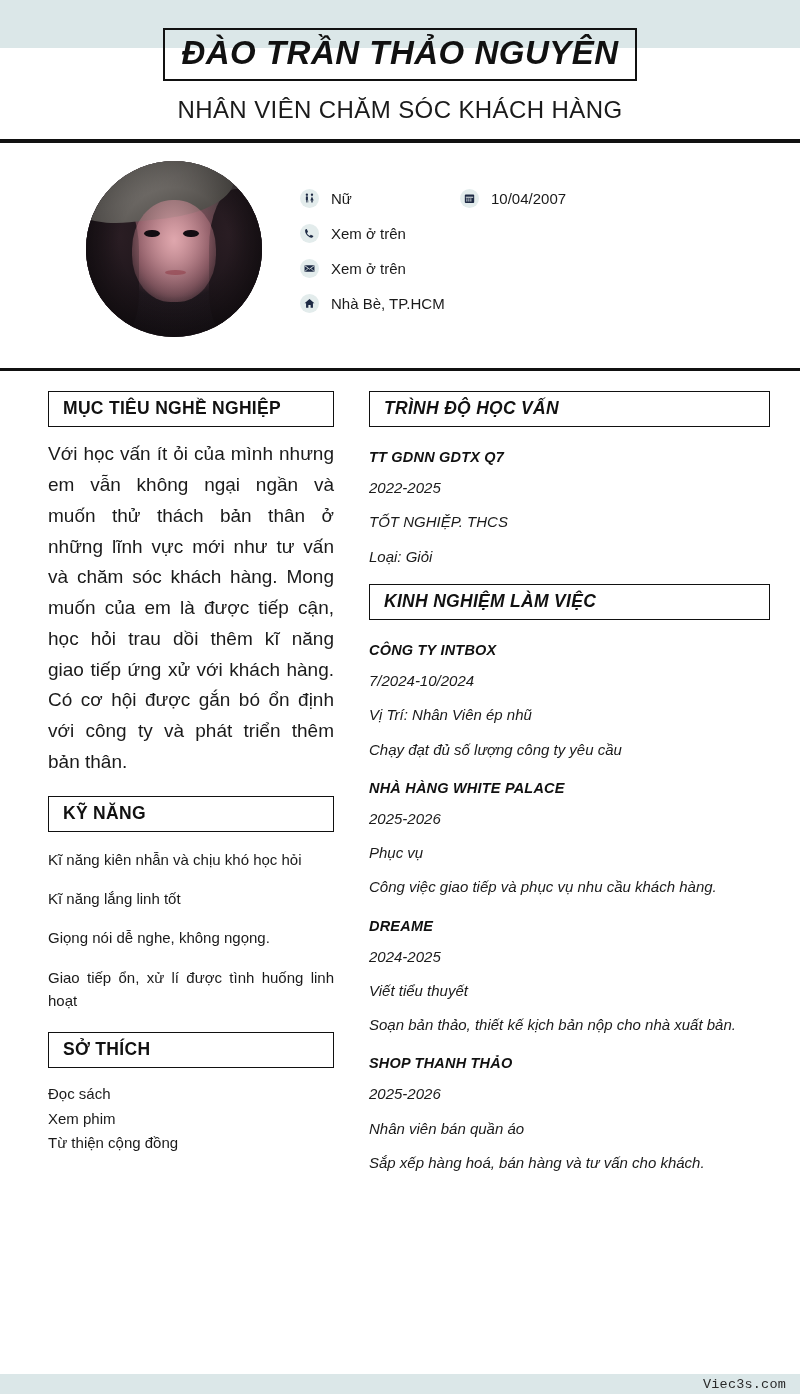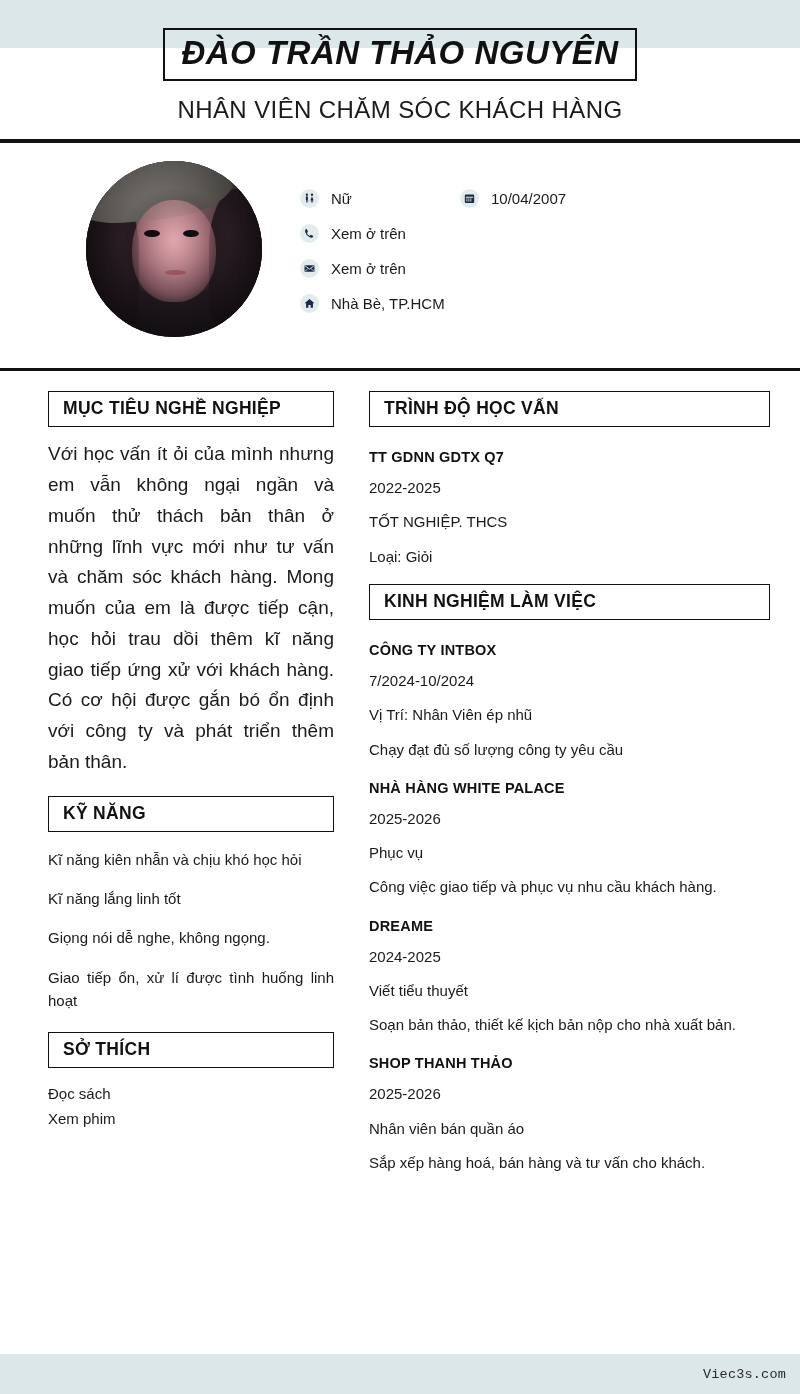--- a/index.html
+++ b/index.html
@@ -181,20 +181,21 @@
   .col-left {
     width: 360px;
     flex: 0 0 360px;
     padding-left: 48px;
     padding-right: 26px;
   }
   .col-right {
     flex: 1 1 auto;
     padding-left: 9px;
     padding-right: 30px;
+    font-style: italic;
   }
 
   .sec-head {
     border: 1.6px solid #111;
     padding: 7px 0 8px 14px;
     margin-bottom: 6px;
   }
   .sec-head .t {
     font-family: "Liberation Sans Narrow", "Liberation Sans", sans-serif;
     font-size: 17.5px;
@@ -247,21 +248,21 @@
   }
   .entry .line:last-child { margin-bottom: 0; }
 
   .gap-before-exp { height: 16px; }
 
   
   .footer {
     position: absolute;
     left: 0; bottom: 0;
     width: 800px;
-    height: 40px;
+    height: 20px;
     background: #dbe7e8;
     display: flex;
     align-items: center;
     justify-content: flex-end;
     padding-right: 14px;
   }
   .footer .brand {
     font-family: "Liberation Mono", "DejaVu Sans Mono", monospace;
     font-size: 13.5px;
     color: #2a2a2a;
@@ -391,20 +392,21 @@
       <div class="skill">Giọng nói dễ nghe, không ngọng.</div>
       <div class="skill">Giao tiếp ổn, xử lí được tình huống linh hoạt</div>
 
       <div style="height:20px"></div>
       <div class="sec-head">
         <div class="t">SỞ THÍCH</div>
       </div>
       <div class="hobby-list">
         <div class="hobby">Đọc sách</div>
         <div class="hobby">Xem phim</div>
+        <div class="hobby">Từ thiện cộng đồng</div>
       </div>
 
     </div>
 
     <div class="col-right">
 
       <div class="sec-head">
         <div class="t">TRÌNH ĐỘ HỌC VẤN</div>
       </div>
       <div class="entry first">

